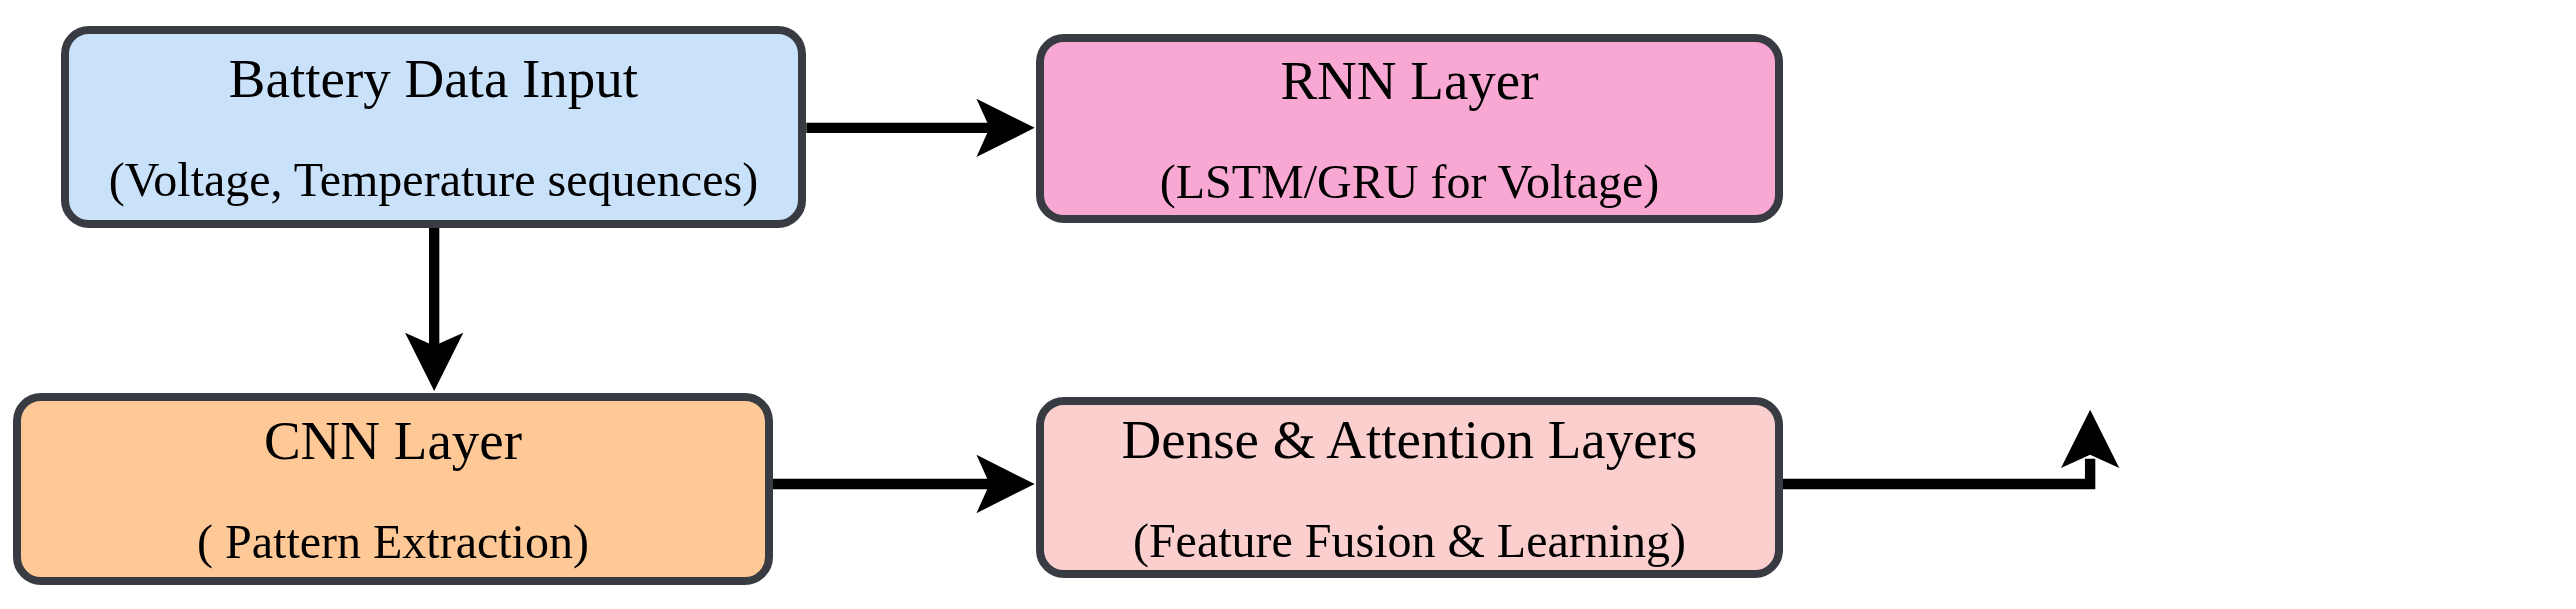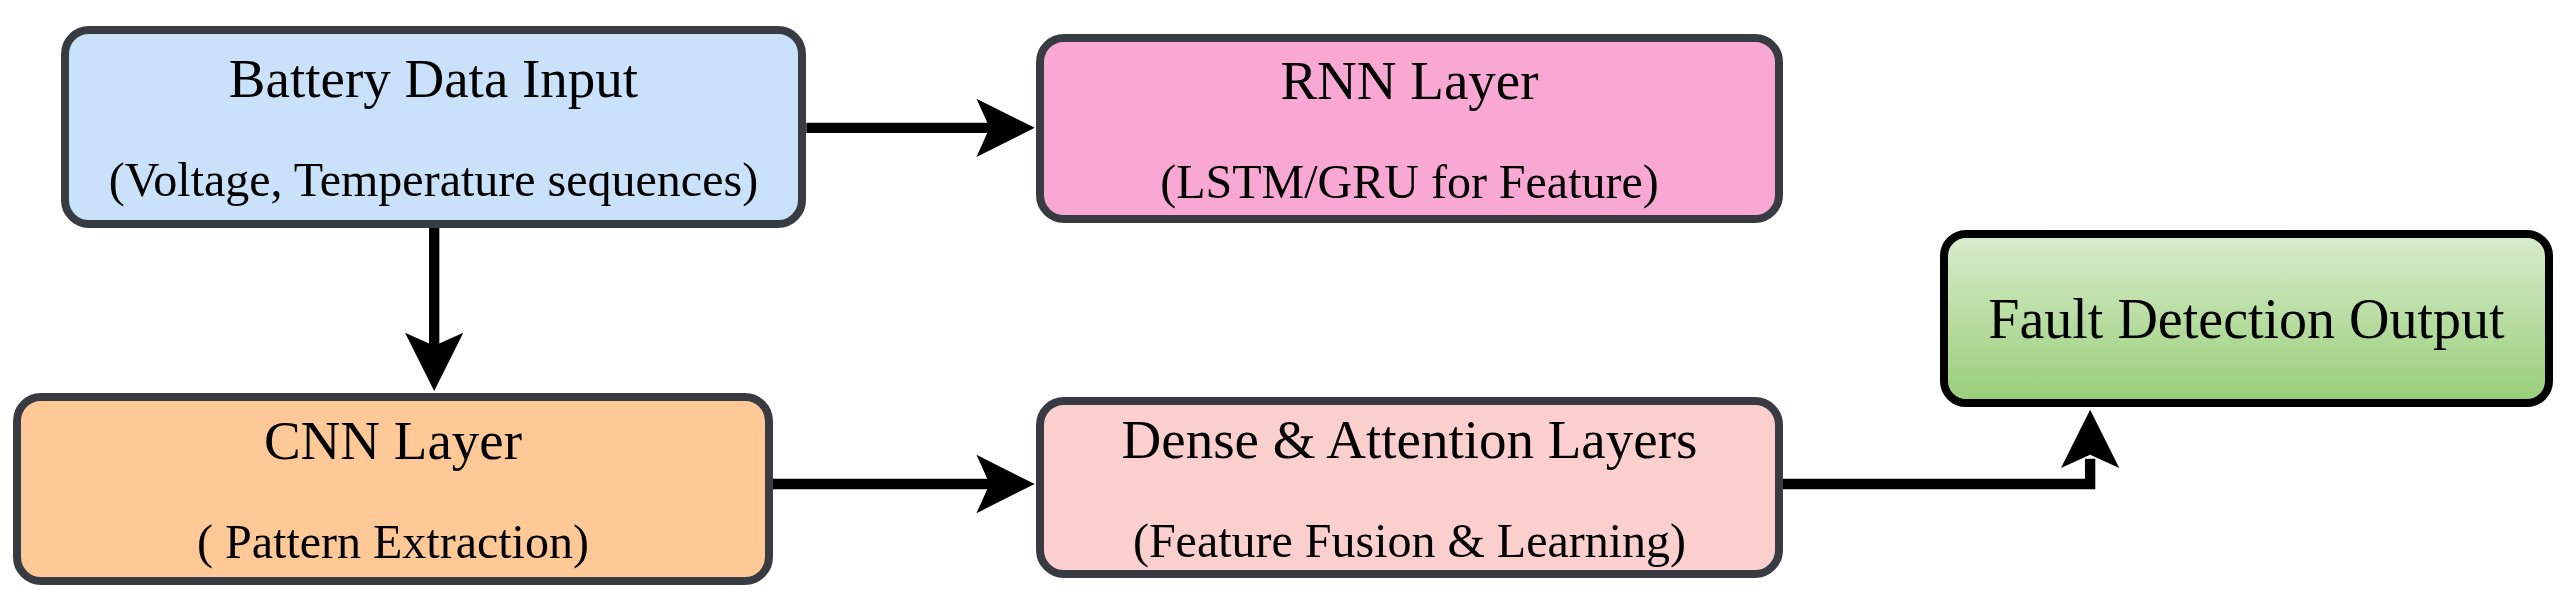--- a/index.html
+++ b/index.html
@@ -90,31 +90,28 @@
     </g>
   </svg>
 
   <div class="node node-battery">
     <span class="label">Battery Data Input</span>
     <span class="sublabel">(Voltage, Temperature sequences)</span>
   </div>
 
   <div class="node node-rnn">
     <span class="label">RNN Layer</span>
-    <span class="sublabel">(LSTM/GRU for Feature)</span>
+    <span class="sublabel">(LSTM/GRU for Voltage)</span>
   </div>
 
   <div class="node node-cnn">
     <span class="label">CNN Layer</span>
     <span class="sublabel">( Pattern Extraction)</span>
   </div>
 
   <div class="node node-dense">
     <span class="label">Dense &amp; Attention Layers</span>
     <span class="sublabel">(Feature Fusion &amp; Learning)</span>
   </div>
 
-  <div class="node node-output">
-    <span class="label">Fault Detection Output</span>
-  </div>
 
 </div>
 
 
 </body></html>

